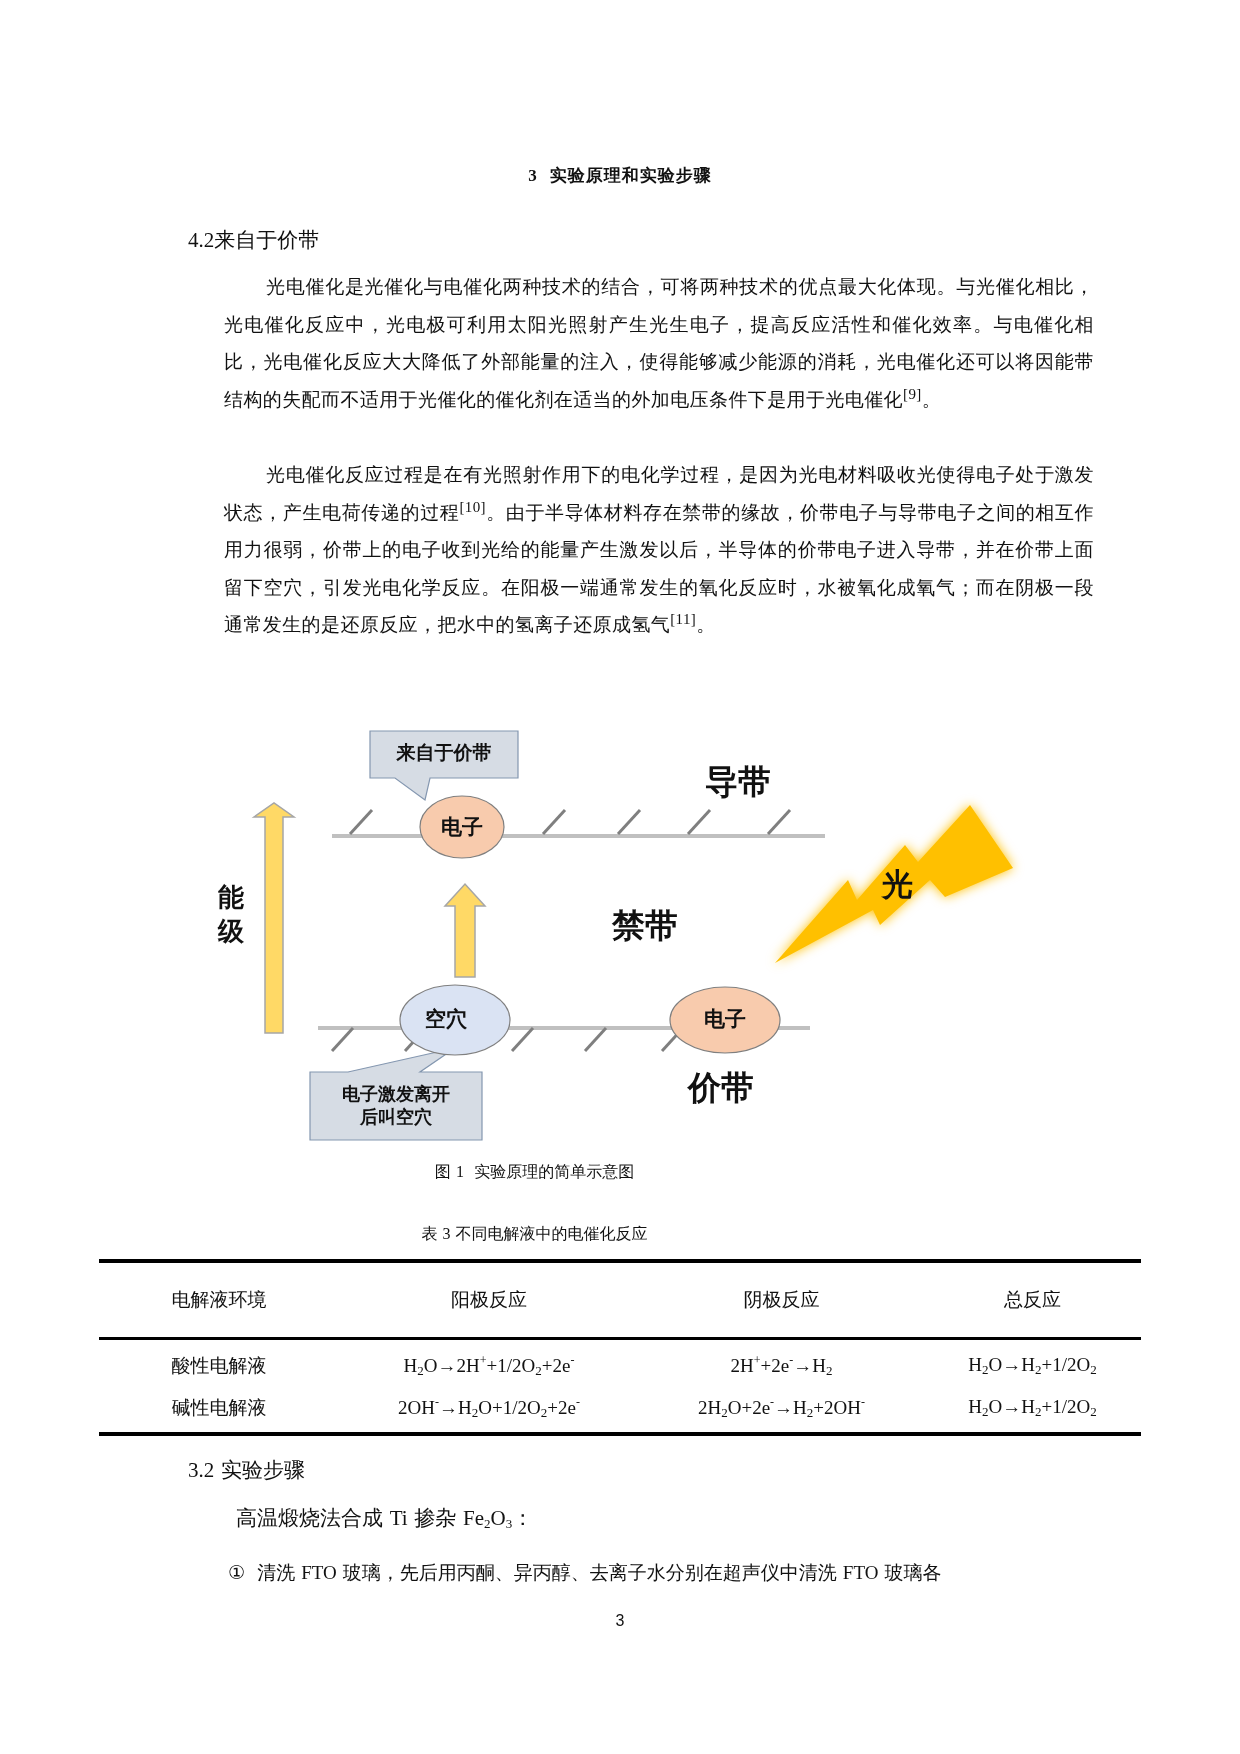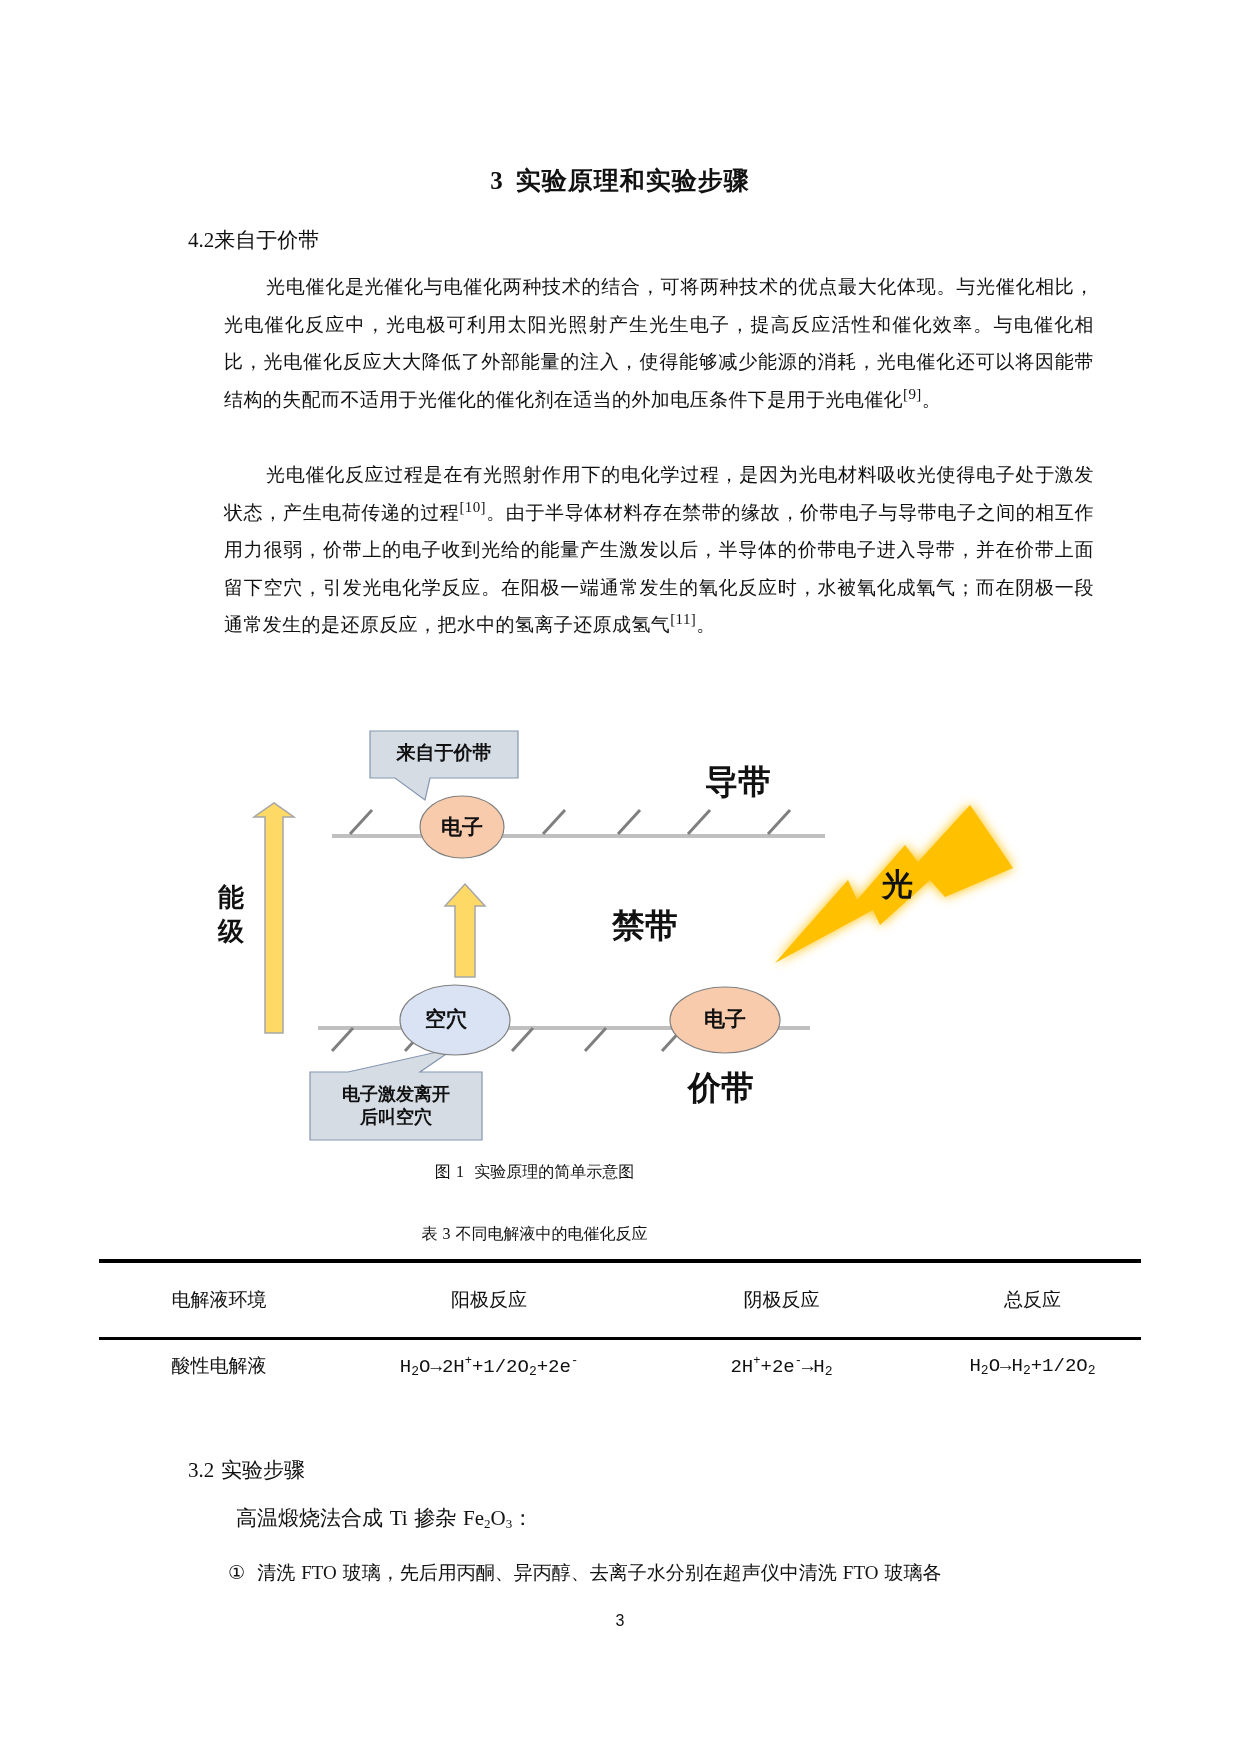--- a/index.html
+++ b/index.html
@@ -1,34 +1,34 @@
 <!DOCTYPE html>
 <html><head>
 <meta charset="utf-8">
 <style>
   html, body { margin: 0; padding: 0; background: #ffffff; }
   body { width: 1240px; height: 1754px; position: relative; overflow: hidden;
          font-family: "DejaVu Serif", "Liberation Serif", serif; color: #111; }
   .abs { position: absolute; }
   .chapter-title { left: 0; width: 1240px; top: 164px; text-align: center;
-                   font-family: "DejaVu Sans", sans-serif; font-weight: bold; font-size: 25px; letter-spacing: 1px; }
+                   font-family: "DejaVu Sans", sans-serif; font-weight: bold; font-size: 17px; letter-spacing: 1px; }
   .chapter-title .num { font-family: "Liberation Serif", serif; margin-right: 12px; }
   .section-h { left: 188px; font-size: 21px; font-family: "DejaVu Sans", sans-serif; }
   .section-h .num { font-family: "Liberation Serif", serif; }
   .para { left: 188px; width: 870px; font-size: 19px; line-height: 37.5px;
           text-align: justify; text-indent: 42px; font-family: "DejaVu Sans", sans-serif; letter-spacing: 0.4px; margin-left: 36px; }
   .para sup { font-family: "Liberation Serif", serif; font-size: 15px; line-height: 0; }
   .caption { left: 0; width: 1069px; text-align: center; font-size: 16px;
              font-family: "DejaVu Sans", sans-serif; }
   .caption .num { font-family: "Liberation Serif", serif; }
   table.rx { position: absolute; left: 99px; top: 1259px; width: 1042px; border-collapse: collapse;
              font-size: 19px; }
   table.rx th { font-weight: normal; font-family: "DejaVu Sans", sans-serif; height: 72px;
                 border-top: 4px solid #000; border-bottom: 3px solid #000; }
-  table.rx td { text-align: center; height: 40px; font-family: Liberation Mono, monospace; }
+  table.rx td { text-align: center; height: 40px; font-family: Liberation Serif, serif; }
   table.rx td.env { font-family: Liberation Sans, sans-serif; }
   table.rx tr.first td { padding-top: 6px; }
   table.rx tr.last td { border-bottom: 4px solid #000; padding-bottom: 4px; }
   .sub { font-size: 13px; vertical-align: -3px; }
   .sup { font-size: 12px; vertical-align: 8px; }
   .sub-h { left: 236px; top: 1504px; font-size: 21px; font-family: "DejaVu Sans", sans-serif; }
   .sub-h .latin { font-family: "Liberation Serif", serif; }
   .step { left: 228px; top: 1560px; font-size: 19px; font-family: "DejaVu Sans", sans-serif; }
   .step .latin { font-family: "Liberation Serif", serif; }
   .page-num { left: 0; width: 1240px; top: 1612px; text-align: center; font-size: 16px;
@@ -150,20 +150,26 @@
       <th>总反应</th>
     </tr>
   </thead>
   <tbody>
     <tr class="first">
       <td class="env">酸性电解液</td>
       <td>H<span class="sub">2</span>O→2H<span class="sup">+</span>+1/2O<span class="sub">2</span>+2e<span class="sup">-</span></td>
       <td>2H<span class="sup">+</span>+2e<span class="sup">-</span>→H<span class="sub">2</span></td>
       <td>H<span class="sub">2</span>O→H<span class="sub">2</span>+1/2O<span class="sub">2</span></td>
     </tr>
+    <tr class="last">
+      <td class="env">碱性电解液</td>
+      <td>2OH<span class="sup">-</span>→H<span class="sub">2</span>O+1/2O<span class="sub">2</span>+2e<span class="sup">-</span></td>
+      <td>2H<span class="sub">2</span>O+2e<span class="sup">-</span>→H<span class="sub">2</span>+2OH<span class="sup">-</span></td>
+      <td>H<span class="sub">2</span>O→H<span class="sub">2</span>+1/2O<span class="sub">2</span></td>
+    </tr>
   </tbody>
 </table>
 
 <div class="abs section-h" style="top:1456px;">
   <span class="num">3.2</span>&nbsp;<span>实验步骤</span>
 </div>
 
 <div class="abs sub-h">
   <span>高温煅烧法合成</span>
   <span class="latin">Ti</span>

